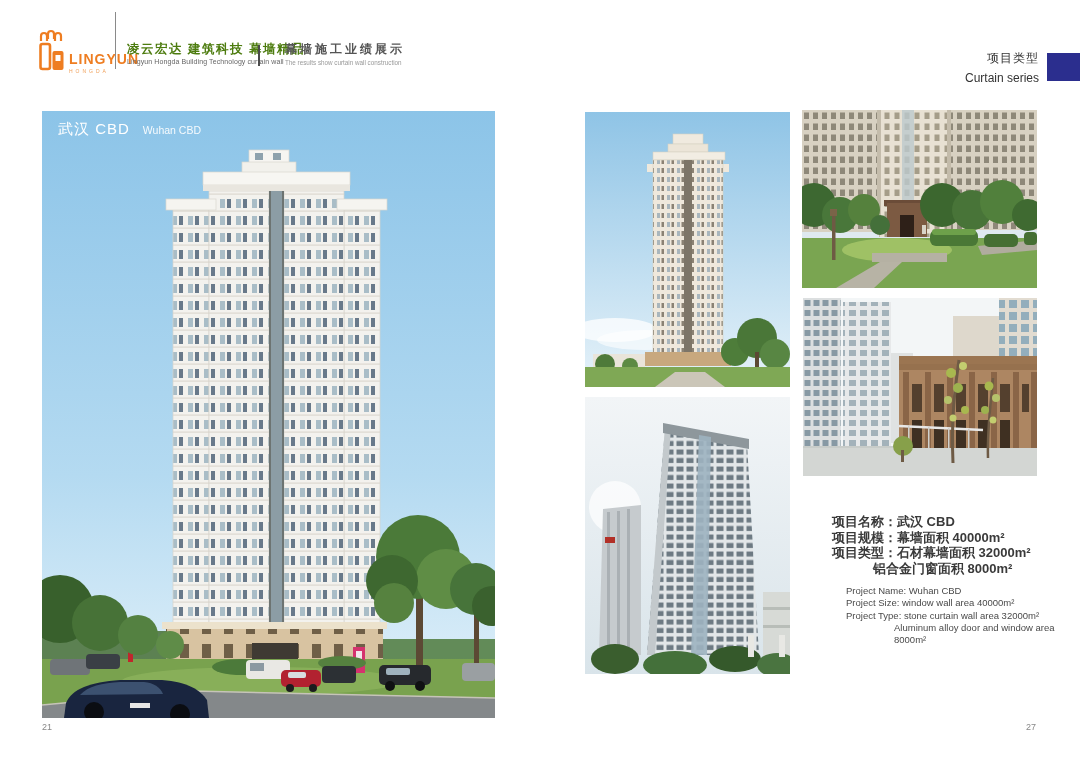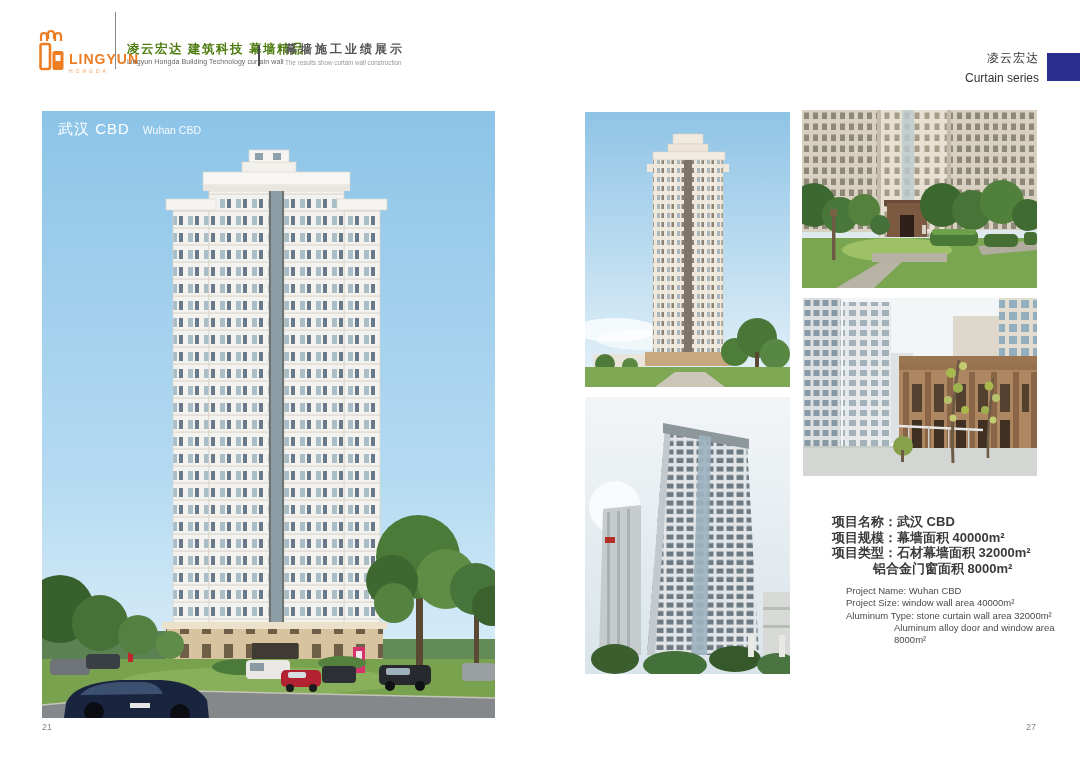--- a/index.html
+++ b/index.html
@@ -76,21 +76,21 @@
     <div class="tagline-en">Lingyun Hongda Building Technology curtain wall</div>
   </div>
   <div class="vdiv2"></div>
   <div class="section">
     <div class="section-cn">幕墙施工业绩展示</div>
     <div class="section-en">The results show curtain wall construction</div>
   </div>
 
   <div class="series">
     <div class="series-text">
-      <div class="series-cn">凌云宏达</div>
+      <div class="series-cn">项目类型</div>
       <div class="series-en">Curtain series</div>
     </div>
     <div class="series-block"></div>
   </div>
 
   <div class="photo photo-main">
     <svg viewBox="0 0 453 607" preserveAspectRatio="none">
       <defs>
         <linearGradient id="sky1" x1="0" y1="0" x2="0" y2="1">
           <stop offset="0" stop-color="#8cc4e8"></stop>
@@ -410,20 +410,20 @@
 
   <div class="details-cn">
     <div>项目名称：武汉 CBD</div>
     <div>项目规模：幕墙面积 40000m²</div>
     <div>项目类型：石材幕墙面积 32000m²</div>
     <div class="indent">铝合金门窗面积 8000m²</div>
   </div>
   <div class="details-en">
     <div>Project Name: Wuhan CBD</div>
     <div>Project Size: window wall area 40000m²</div>
-    <div>Aluminum Type: stone curtain wall area 32000m²</div>
+    <div>Project Type: stone curtain wall area 32000m²</div>
     <div class="indent">Aluminum alloy door and window area 8000m²</div>
   </div>
 
   <div class="pageno pageno-left">21</div>
   <div class="pageno pageno-right">27</div>
 
 </div>
 
 </body></html>

